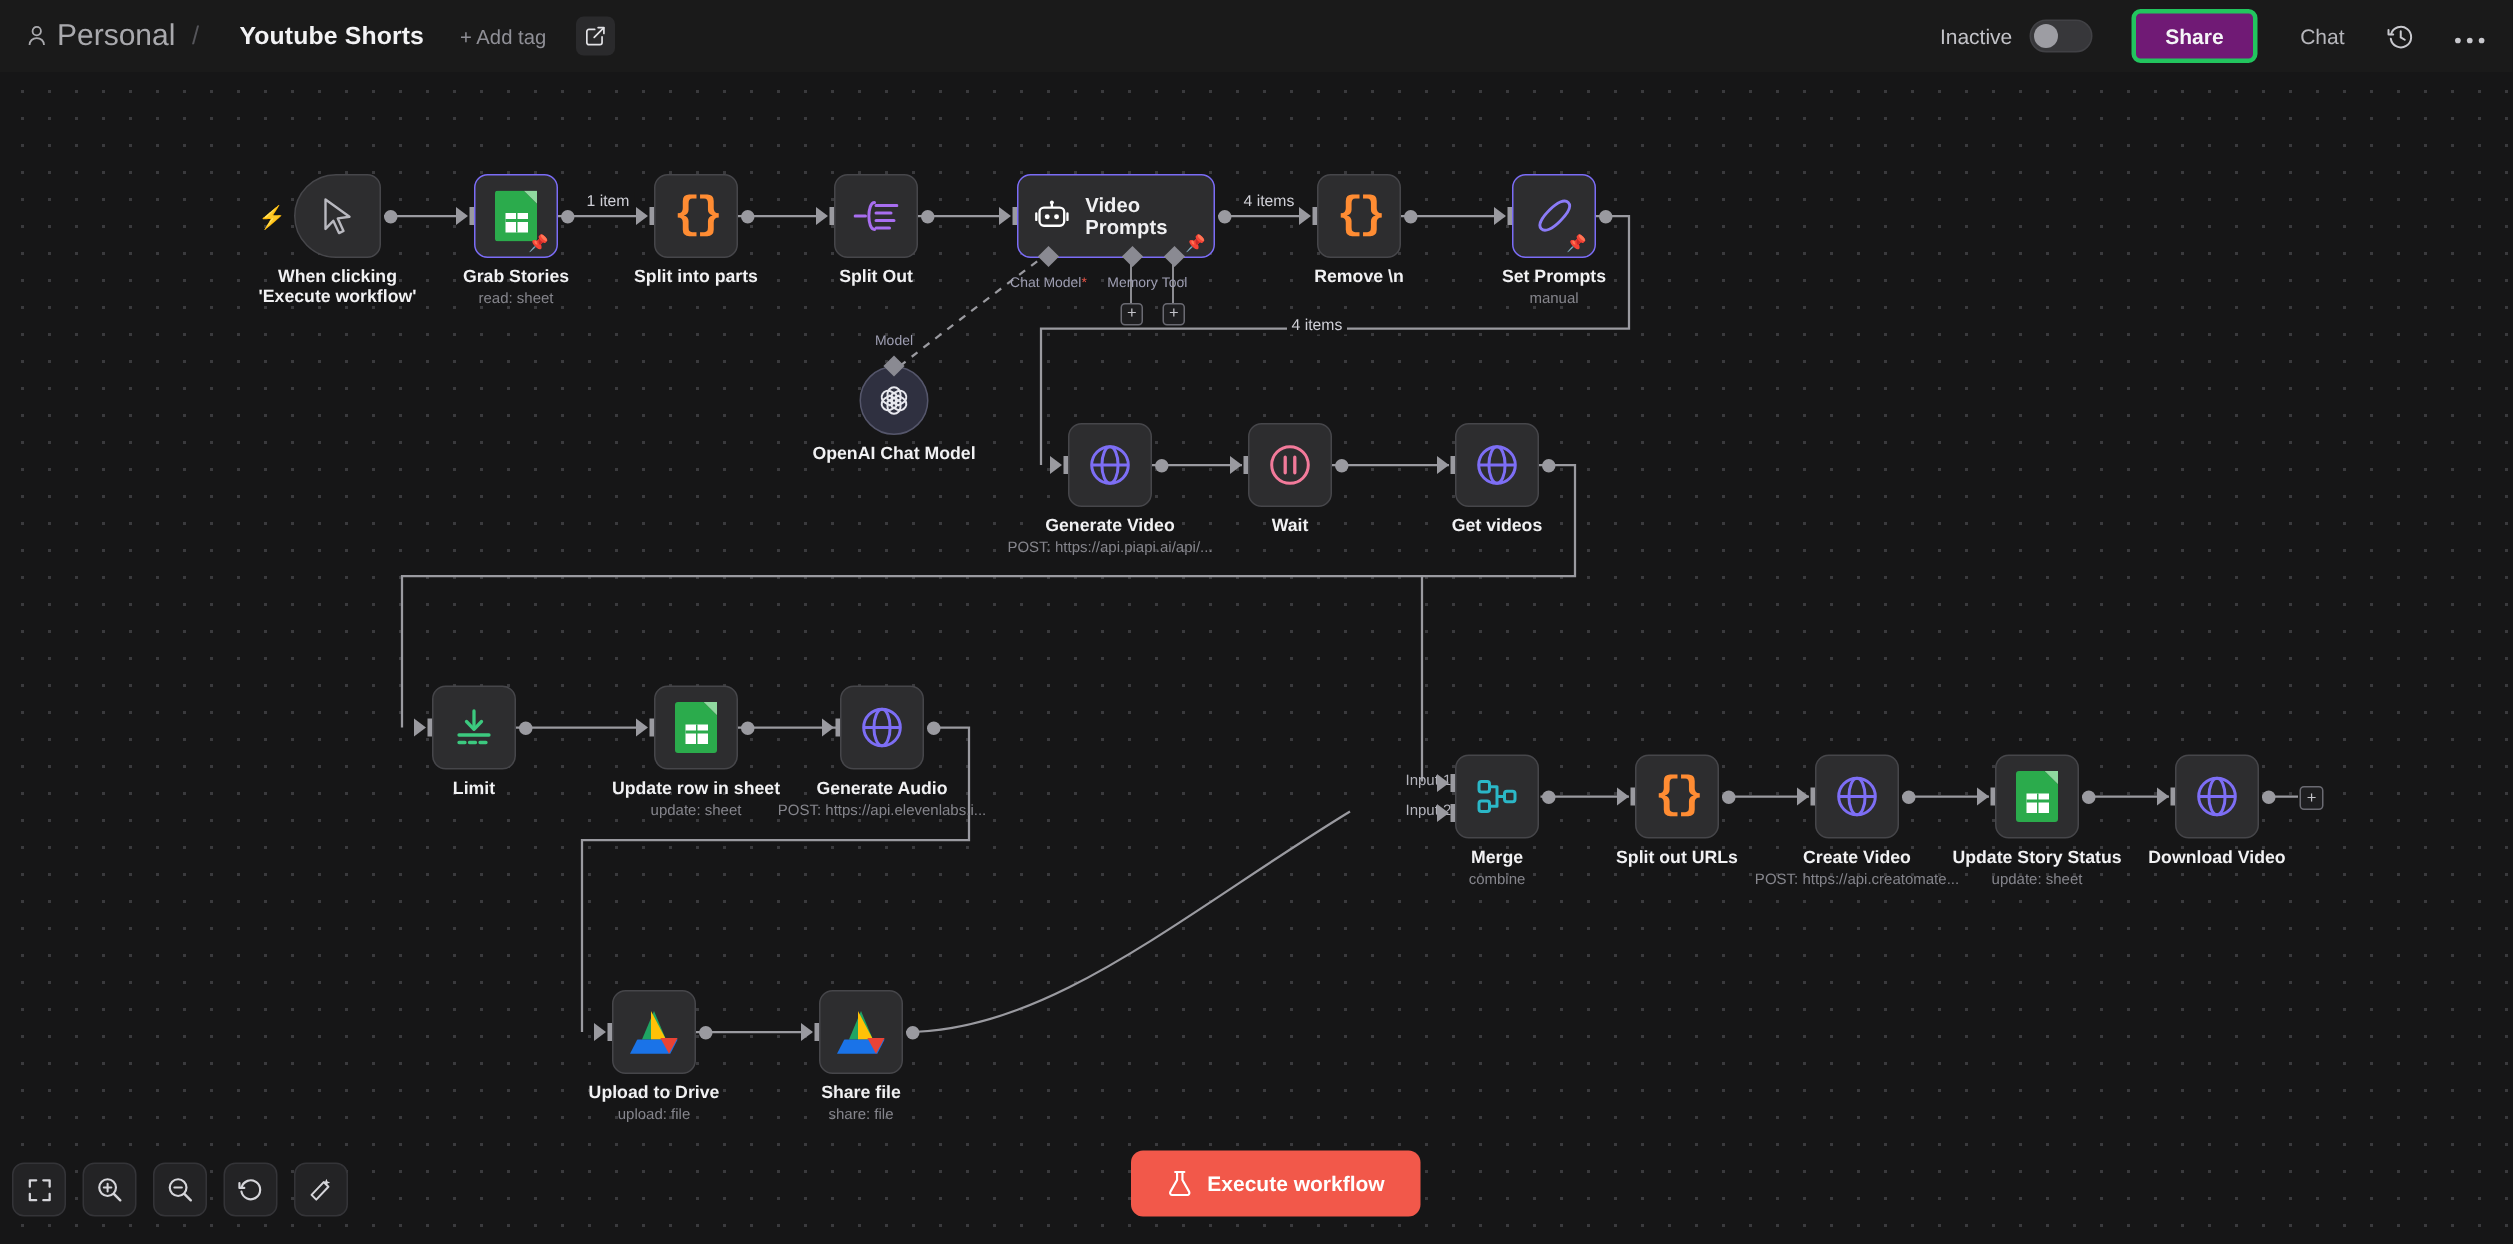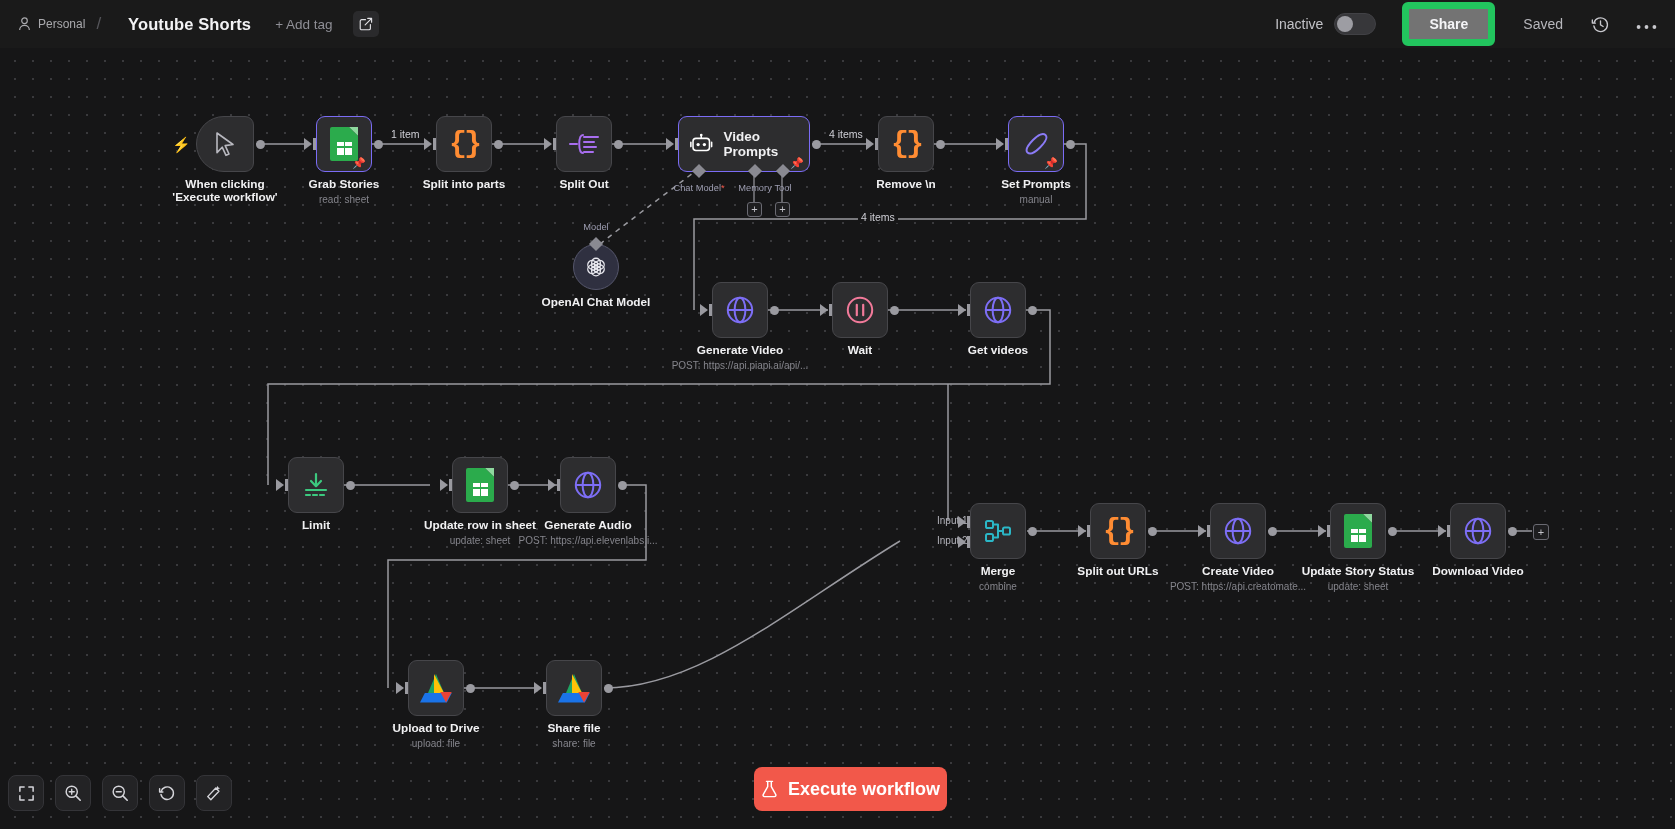--- a/index.html
+++ b/index.html
@@ -12,42 +12,42 @@
   .app { position: relative; width: 1675px; height: 829px; background: #1a1a1a; }
 
   
   .header {
     position: absolute; top: 0; left: 0; width: 1675px; height: 48px;
     background: #1a1a1a; display: flex; align-items: center;
     padding: 0 18px; z-index: 40;
   }
   .crumb-person { display: flex; align-items: center; gap: 7px; }
   .person-icon { width: 13px; height: 14px; display: block; }
-  .crumb-personal { color: #a9a9ad; font-size: 12px; }
+  .crumb-personal { color: #a9a9ad; font-size: 20px; }
   .crumb-sep { color: #55555a; font-size: 17px; margin: 0 11px; font-weight: 300; }
   .crumb-title { color: #f2f2f4; font-size: 16.5px; font-weight: 700; letter-spacing: .1px; margin-left: 16px; }
   .add-tag { color: #8f8f96; font-size: 13.5px; margin-left: 24px; cursor: pointer; }
   .edit-btn {
     width: 26px; height: 26px; border-radius: 5px; background: #2a2a2c;
     margin-left: 20px; display: flex; align-items: center; justify-content: center;
     cursor: pointer;
   }
   .spacer { flex: 1; }
   .inactive-label { color: #c2c2c7; font-size: 14px; margin-right: 11px; }
   .toggle {
     width: 42px; height: 22px; border-radius: 11px; background: #37373a;
     position: relative; cursor: pointer; border: 1px solid #414145;
   }
   .toggle .knob {
     position: absolute; left: 2px; top: 2px; width: 16px; height: 16px;
     border-radius: 50%; background: #9d9da3;
   }
   .share-btn {
     margin-left: 26px; padding: 7px 20px; border-radius: 6px;
-    background: #737373; border: 7px solid #22c55e;
+    background: #701a75; border: 3px solid #22c55e;
     color: #f5f5f7; font-size: 14px; font-weight: 700; cursor: pointer;
   }
   .saved-label { margin-left: 28px; color: #b6b6bb; font-size: 14px; }
   .hist-btn { margin-left: 28px; cursor: pointer; display:flex; }
   .dots-btn { margin-left: 26px; cursor: pointer; color:#c8c8cd; font-size:21px; line-height:10px; letter-spacing:1.5px; }
 
   
   .tabs {
     position: absolute; top: 40px; left: 722px; height: 34px;
     display: flex; align-items: center; gap: 4px; z-index: 40;
@@ -163,21 +163,21 @@
   .tb {
     width: 36px; height: 36px; border-radius: 8px; background: #232325;
     border: 1px solid #343438; display: flex; align-items: center; justify-content: center;
     cursor: pointer; color: #d5d5da;
   }
   .exec-btn {
     position: absolute; left: 754px; bottom: 18px; width: 193px; height: 44px;
     border-radius: 8px; background: #f2584a; display: flex; align-items: center;
     justify-content: center; gap: 10px; cursor: pointer; z-index: 30;
   }
-  .exec-btn span { color: #fff; font-size: 18px; font-weight: 700; }
+  .exec-btn span { color: #fff; font-size: 14px; font-weight: 700; }
 </style>
 </head>
 <body>
 
 <div class="app">
 
   <div class="header">
     <div class="crumb-person">
       <svg class="person-icon" viewBox="0 0 14 15">
         <circle cx="7" cy="4" r="3" fill="none" stroke="#a9a9ad" stroke-width="1.3"></circle>
@@ -196,21 +196,21 @@
       </svg>
     </div>
 
     <div class="spacer"></div>
 
     <span class="inactive-label">Inactive</span>
     <div class="toggle">
       <div class="knob"></div>
     </div>
     <button class="share-btn">Share</button>
-    <span class="saved-label">Saved</span>
+    <span class="saved-label">Chat</span>
     <div class="hist-btn">
       <svg width="19" height="19" viewBox="0 0 20 20">
         <path d="M3.2 8.2A7.2 7.2 0 1 1 3 11.4" fill="none" stroke="#c8c8cd" stroke-width="1.4" stroke-linecap="round"></path>
         <path d="M1.4 5.2v3.3h3.3" fill="none" stroke="#c8c8cd" stroke-width="1.4" stroke-linecap="round" stroke-linejoin="round"></path>
         <path d="M10 6.2v4.2l2.8 1.7" fill="none" stroke="#c8c8cd" stroke-width="1.4" stroke-linecap="round"></path>
       </svg>
     </div>
     <div class="dots-btn">
       <svg width="21" height="6" viewBox="0 0 21 6">
         <circle cx="2.6" cy="3" r="1.9" fill="#c8c8cd"></circle>
@@ -429,21 +429,21 @@
           <path d="M14 3 V14" stroke="#3cc97f" stroke-width="2.2" stroke-linecap="round"></path>
           <path d="M9 10 L14 15.2 L19 10" fill="none" stroke="#3cc97f" stroke-width="2.2" stroke-linecap="round" stroke-linejoin="round"></path>
           <path d="M4 19 H24" stroke="#3cc97f" stroke-width="2.2" stroke-linecap="round"></path>
           <path d="M4 24 H8 M11 24 H15 M18 24 H22" stroke="#3cc97f" stroke-width="2.2" stroke-linecap="round"></path>
         </svg>
         <div class="dot-out"></div>
       </div>
       <div class="nlabel">Limit</div>
     </div>
 
-    <div class="node" style="left:436px; top:409px;margin-left:16px;">
+    <div class="node" style="left:436px; top:409px;">
       <div class="nbox">
         <div class="arrow-in"></div>
         <div class="gsheet">
           <div class="pg"></div>
             <div class="fold"></div>
             <div class="grid"></div>
         </div>
         <div class="dot-out"></div>
       </div>
       <div class="nlabel">Update row in sheet</div>

